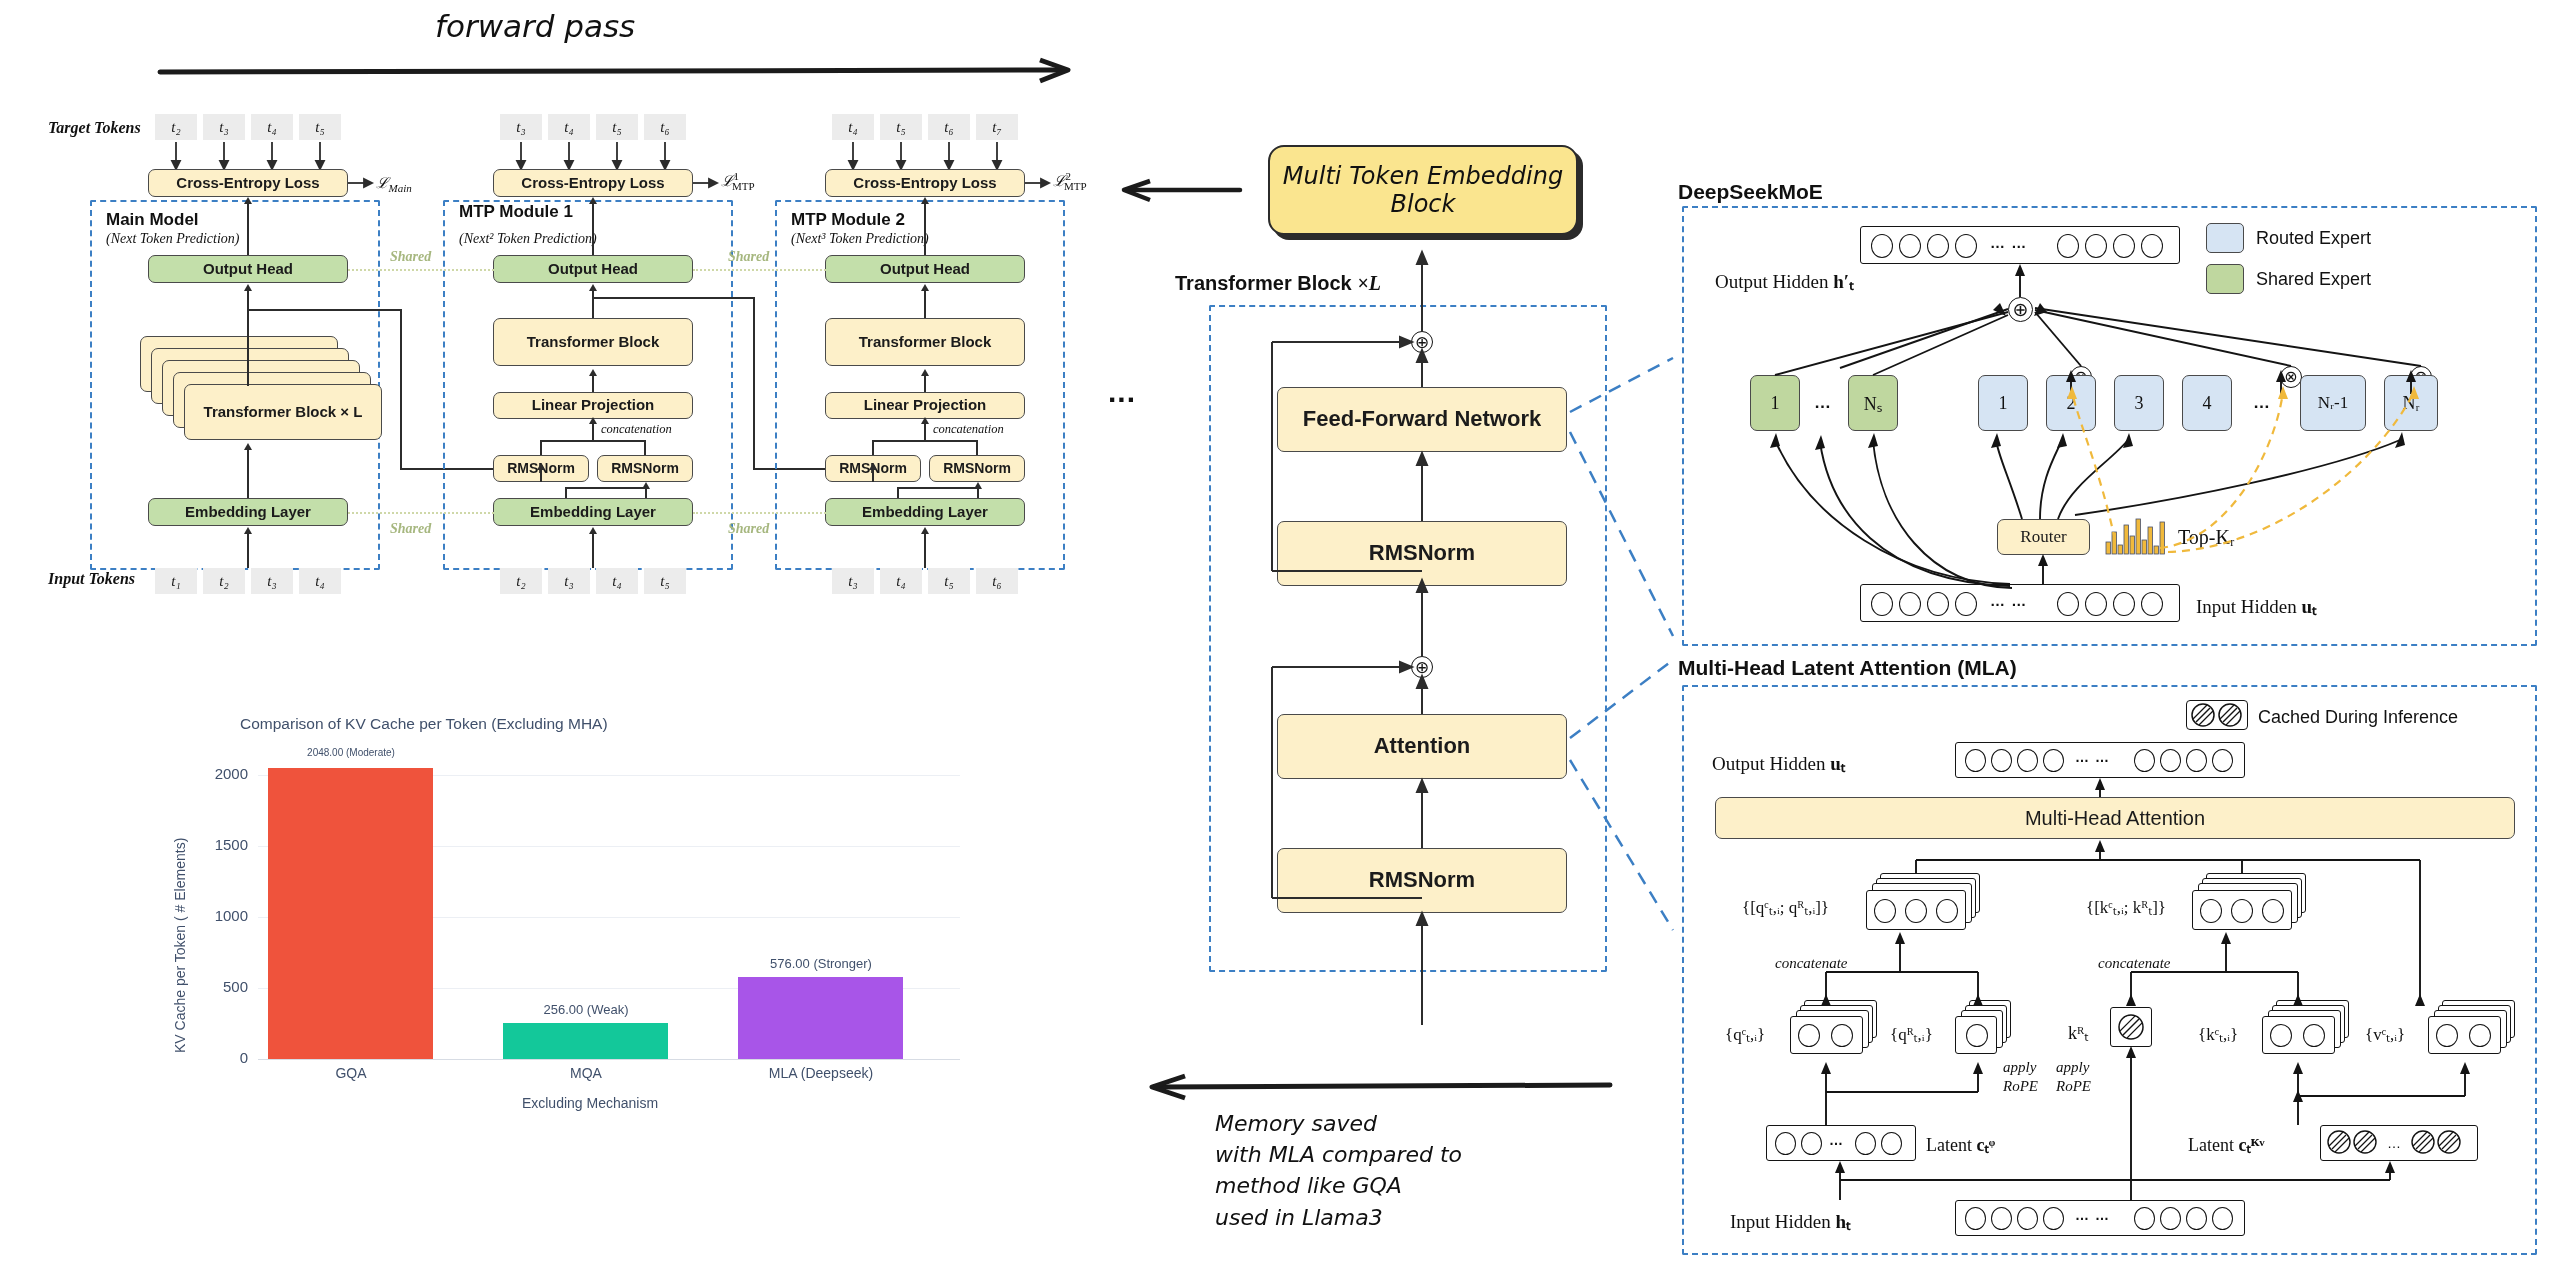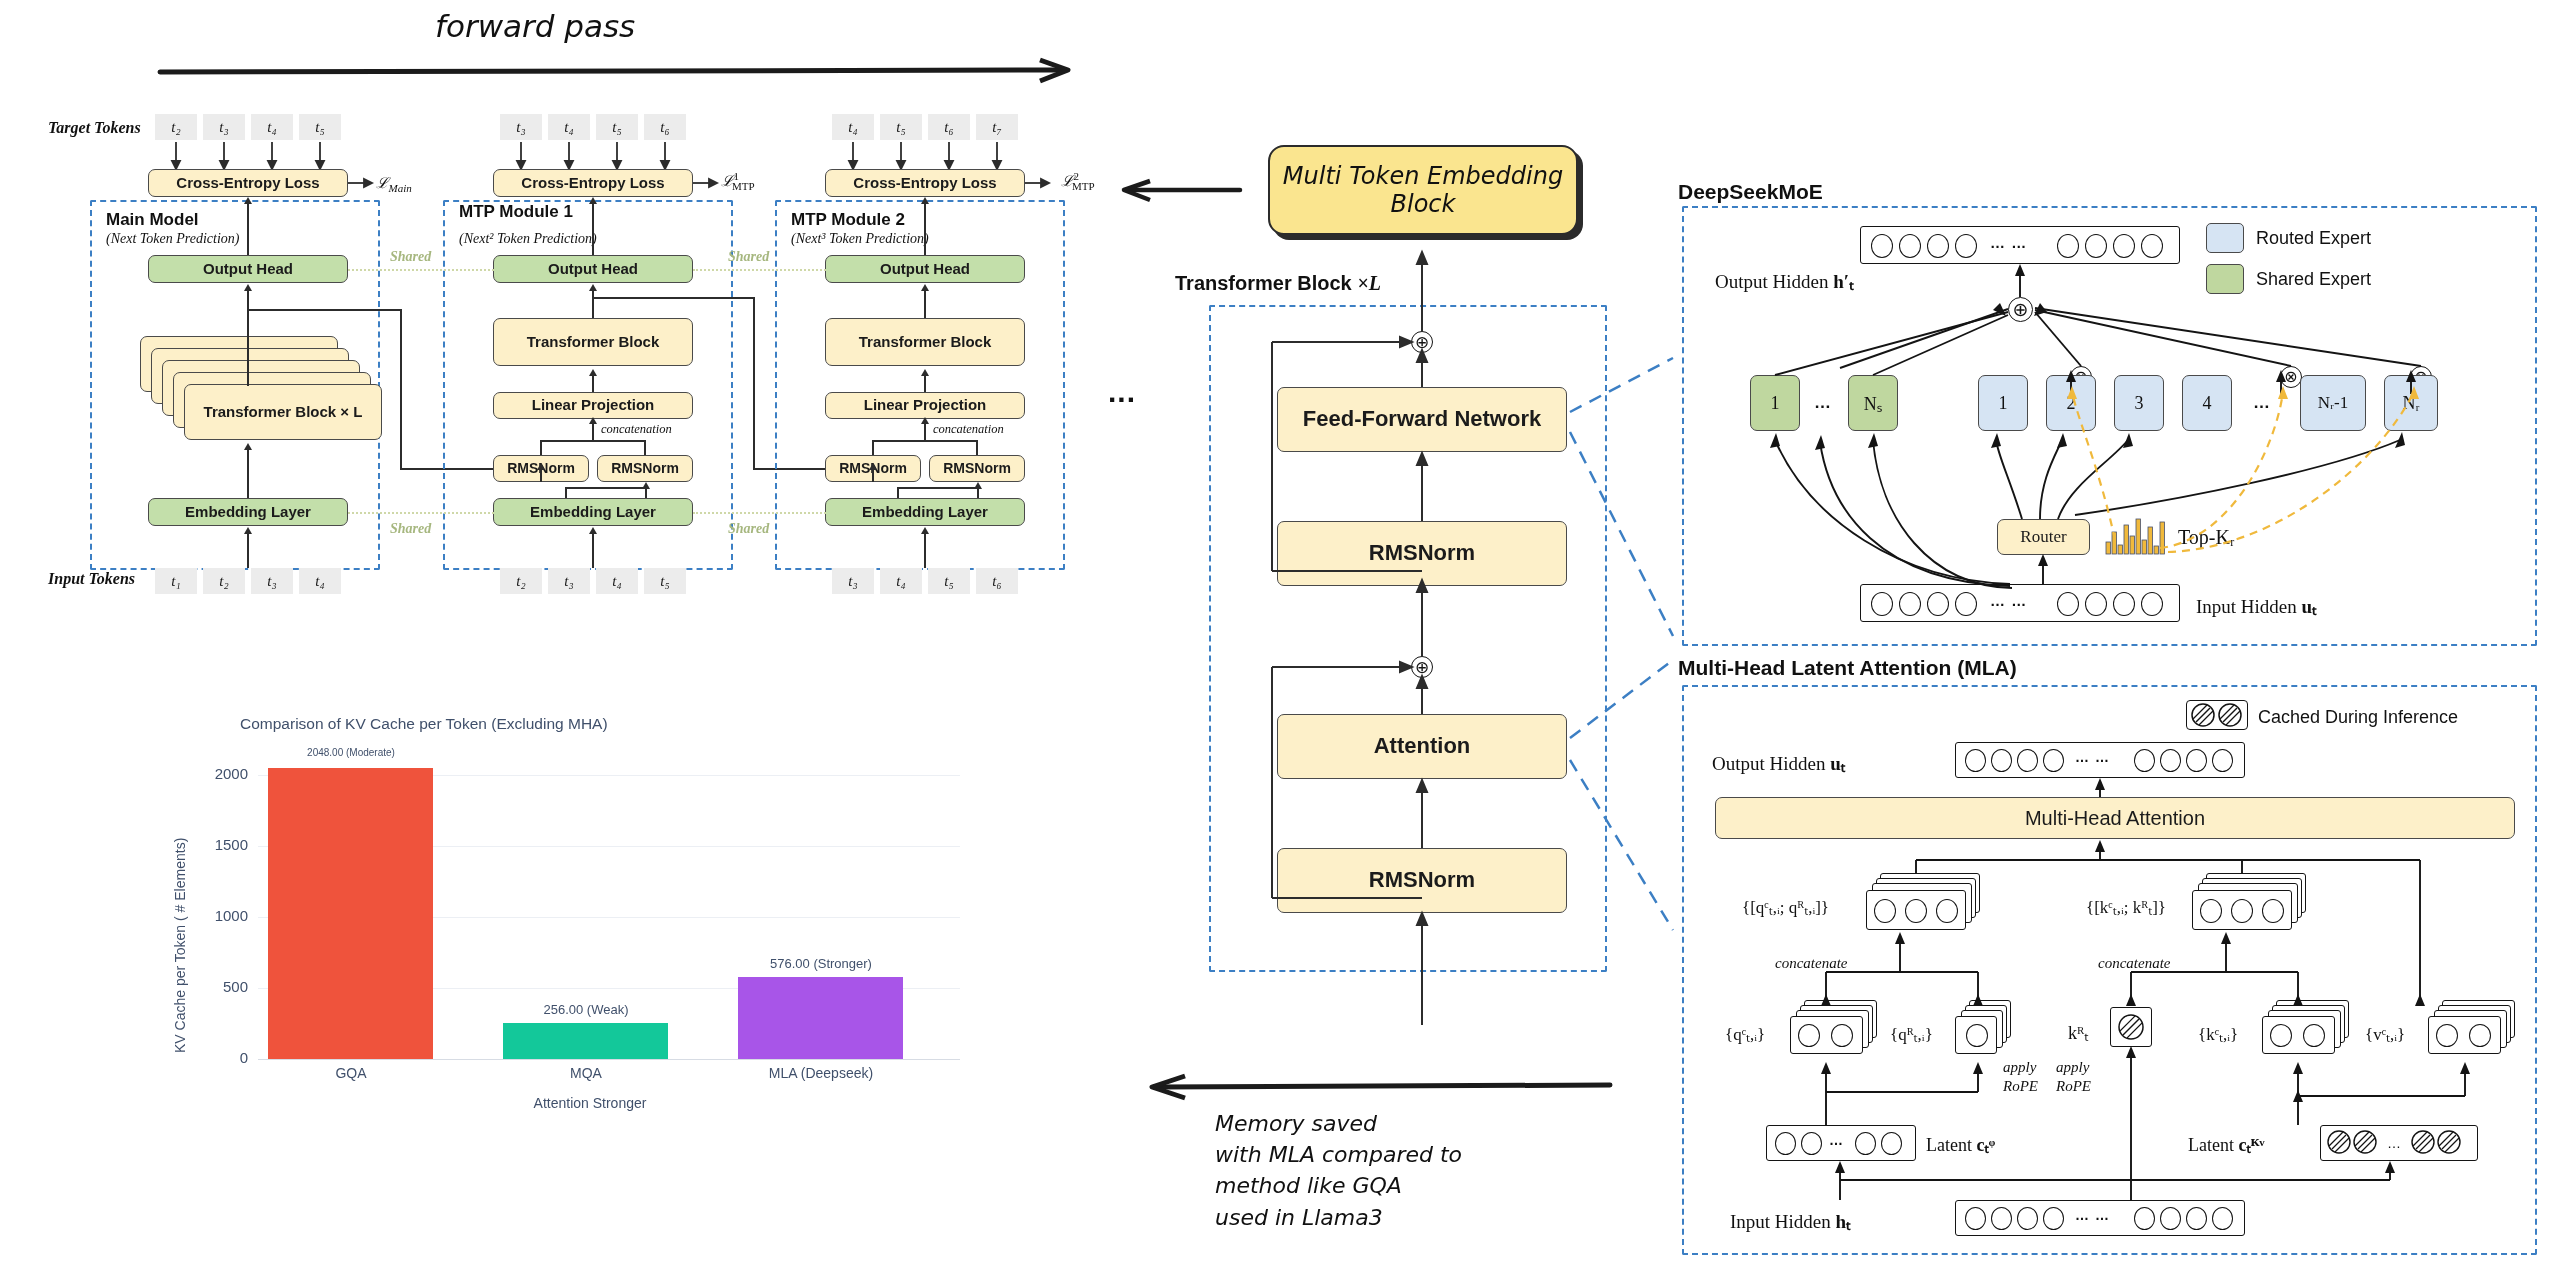--- a/index.html
+++ b/index.html
@@ -278,21 +278,21 @@
   </g>
 </svg>
 
 <div class="box yellow" style="left:825px; top:169px; width:200px; height:28px; font-size:15px;">Cross-Entropy Loss</div>
 <svg class="overlay" width="2560" height="1271">
   <g stroke="#2c2c2c" stroke-width="1.8" fill="#2c2c2c">
     <line x1="1025" y1="183" x2="1043" y2="183"></line>
       <polygon points="1041,179 1041,187 1049,183"></polygon>
   </g>
 </svg>
-<div class="mathlbl" style="left:1053px; top:170px; font-size:15px;margin-left:8px;">
+<div class="mathlbl" style="left:1053px; top:170px; font-size:15px;">
   <span style="font-style:italic;">ℒ</span><sup style="font-size:11px;">2</sup><sub style="font-size:11px;margin-left:-7px;">MTP</sub>
 </div>
 
 <div class="ln lnv" style="left:924px; top:203px; height:52px;"></div>
 <div class="arrowup" style="left:920.5px; top:197px;"></div>
 
 <div class="box green" style="left:825px; top:255px; width:200px; height:28px; font-size:15px;">Output Head</div>
 <div class="box yellow" style="left:825px; top:318px; width:200px; height:48px; font-size:15px;">Transformer Block</div>
 <div class="ln lnv" style="left:924px; top:290px; height:28px;"></div>
 <div class="arrowup" style="left:920.5px; top:284px;"></div>
@@ -437,21 +437,21 @@
   <div class="bar" style="left:353px; top:318px; width:165px; height:36px; background:#13c89a;"></div>
   <div class="barlbl" style="left:355px; top:297px; width:162px; font-size:13px;">256.00 (Weak)</div>
 
   <div class="bar" style="left:588px; top:272px; width:165px; height:82px; background:#a855e8;"></div>
   <div class="barlbl" style="left:590px; top:251px; width:162px; font-size:13px;">576.00 (Stronger)</div>
 
   <div class="xcat" style="left:120px; top:360px; width:162px; font-size:14px;">GQA</div>
   <div class="xcat" style="left:355px; top:360px; width:162px; font-size:14px;">MQA</div>
   <div class="xcat" style="left:590px; top:360px; width:162px; font-size:14px;">MLA (Deepseek)</div>
 
-  <div class="xaxis-title" style="left:250px; top:390px; width:380px; font-size:14px;">Attention Stronger</div>
+  <div class="xaxis-title" style="left:250px; top:390px; width:380px; font-size:14px;">Excluding Mechanism</div>
 </div>
 
 <div class="secttl" style="left:1678px; top:180px; font-size:21px;">DeepSeekMoE</div>
 <div class="dashbox" style="left:1682px; top:206px; width:855px; height:440px;"></div>
 
 <div class="celln" style="left:1860px; top:226px; width:320px; height:38px; border-radius:3px;">
   <div style="position:relative;width:100%;height:100%;">
     <div class="ellipse" style="left:10px;  top:7px; width:22px; height:24px;"></div>
     <div class="ellipse" style="left:38px;  top:7px; width:22px; height:24px;"></div>
     <div class="ellipse" style="left:66px;  top:7px; width:22px; height:24px;"></div>

